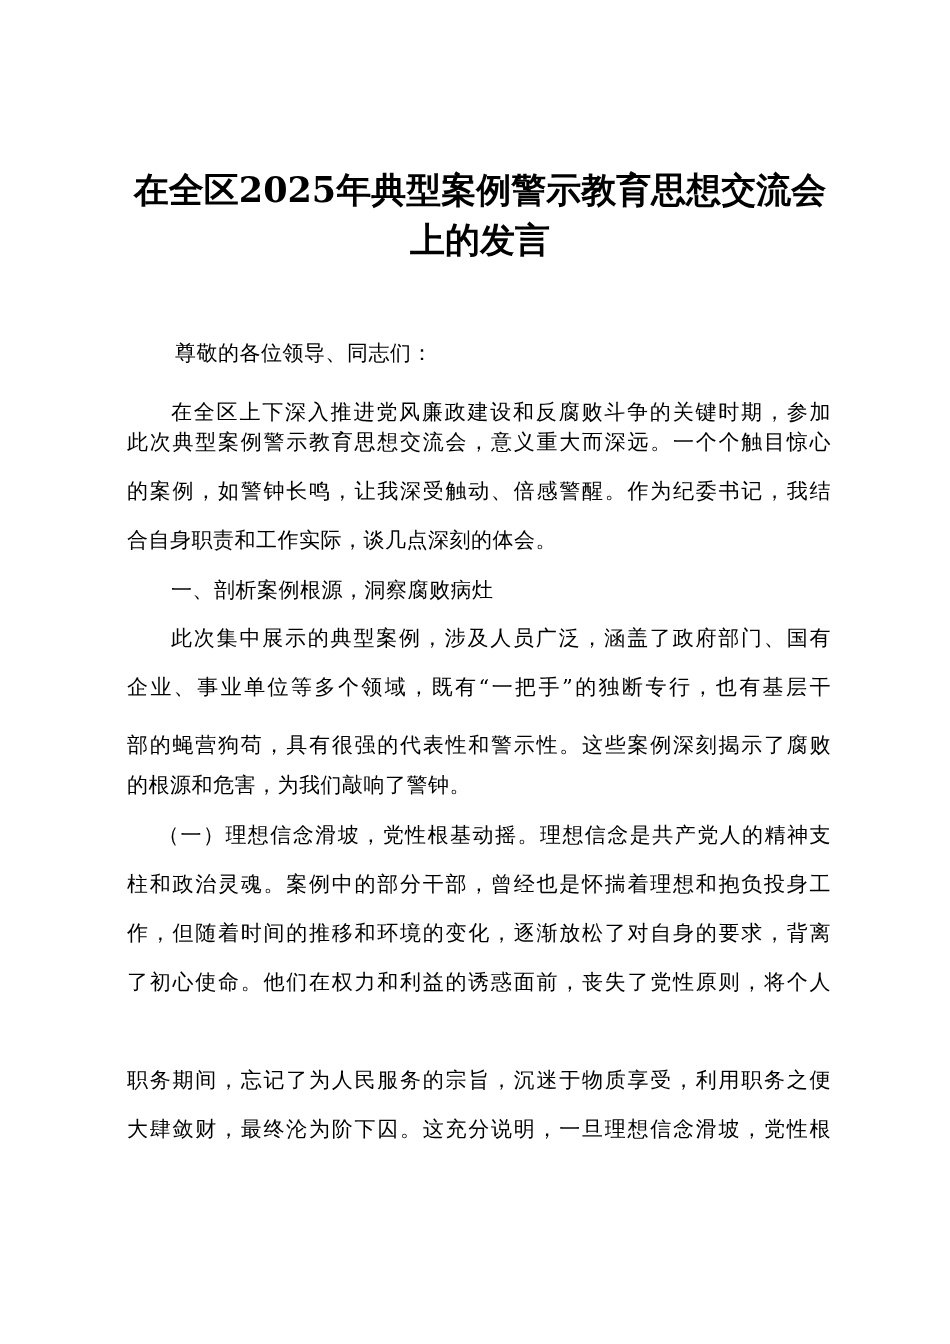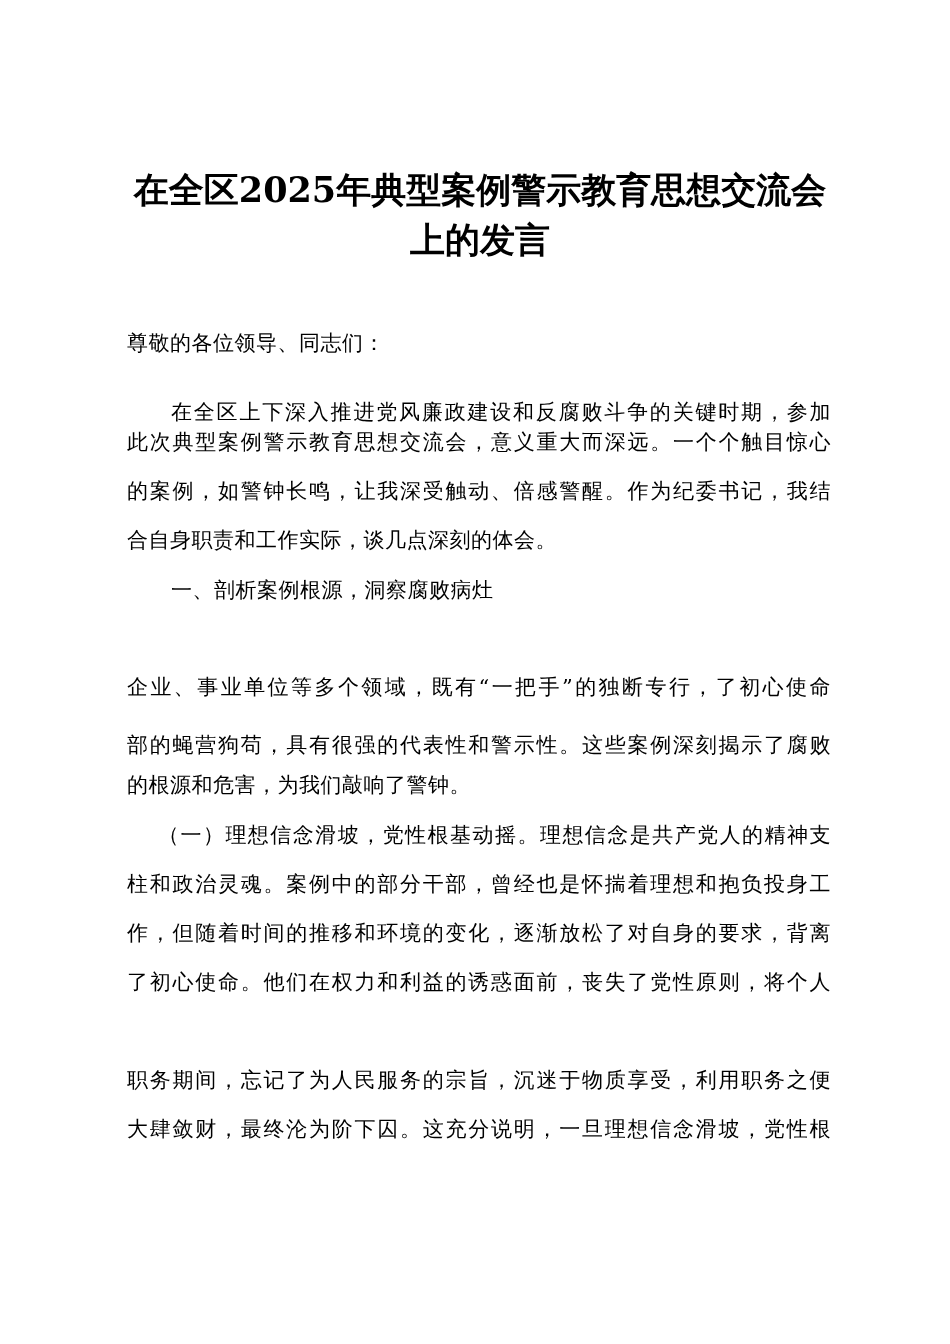--- a/index.html
+++ b/index.html
@@ -56,30 +56,31 @@
     .bold { font-weight: normal; }
   </style>
 </head>
 <body>
 
 <div class="page">
 
   <div class="title title-line1">在全区2025年典型案例警示教育思想交流会</div>
   <div class="title title-line2">上的发言</div>
 
-  <div class="line last" style="top:328px;">尊敬的各位领导、同志们：</div>
+  <div class="line last" style="top:338px;margin-left:48px;">尊敬的各位领导、同志们：</div>
 
   <div class="line indent" style="top:397px;">在全区上下深入推进党风廉政建设和反腐败斗争的关键时期，参加</div>
   <div class="line" style="top:427px;">此次典型案例警示教育思想交流会，意义重大而深远。一个个触目惊心</div>
   <div class="line" style="top:476px;">的案例，如警钟长鸣，让我深受触动、倍感警醒。作为纪委书记，我结</div>
   <div class="line last" style="top:525px;">合自身职责和工作实际，谈几点深刻的体会。</div>
 
   <div class="line indent last bold" style="top:575px;">一、剖析案例根源，洞察腐败病灶</div>
 
-  <div class="line" style="top:672px;">企业、事业单位等多个领域，既有“一把手”的独断专行，了初心使命</div>
+  <div class="line indent" style="top:623px;">此次集中展示的典型案例，涉及人员广泛，涵盖了政府部门、国有</div>
+  <div class="line" style="top:672px;">企业、事业单位等多个领域，既有“一把手”的独断专行，也有基层干</div>
   <div class="line" style="top:721px;margin-top:9px;">部的蝇营狗苟，具有很强的代表性和警示性。这些案例深刻揭示了腐败</div>
   <div class="line last" style="top:770px;">的根源和危害，为我们敲响了警钟。</div>
 
   <div class="line indent" style="top:820px; left:158px; width:673px;"><span class="bold">（一）理想信念滑坡，党性根基动摇。</span><span>理想信念是共产党人的精神支</span></div>
   <div class="line" style="top:869px;">柱和政治灵魂。案例中的部分干部，曾经也是怀揣着理想和抱负投身工</div>
   <div class="line" style="top:918px;">作，但随着时间的推移和环境的变化，逐渐放松了对自身的要求，背离</div>
   <div class="line" style="top:967px;">了初心使命。他们在权力和利益的诱惑面前，丧失了党性原则，将个人</div>
   <div class="line" style="top:1065px;">职务期间，忘记了为人民服务的宗旨，沉迷于物质享受，利用职务之便</div>
   <div class="line" style="top:1114px;">大肆敛财，最终沦为阶下囚。这充分说明，一旦理想信念滑坡，党性根</div>
 

